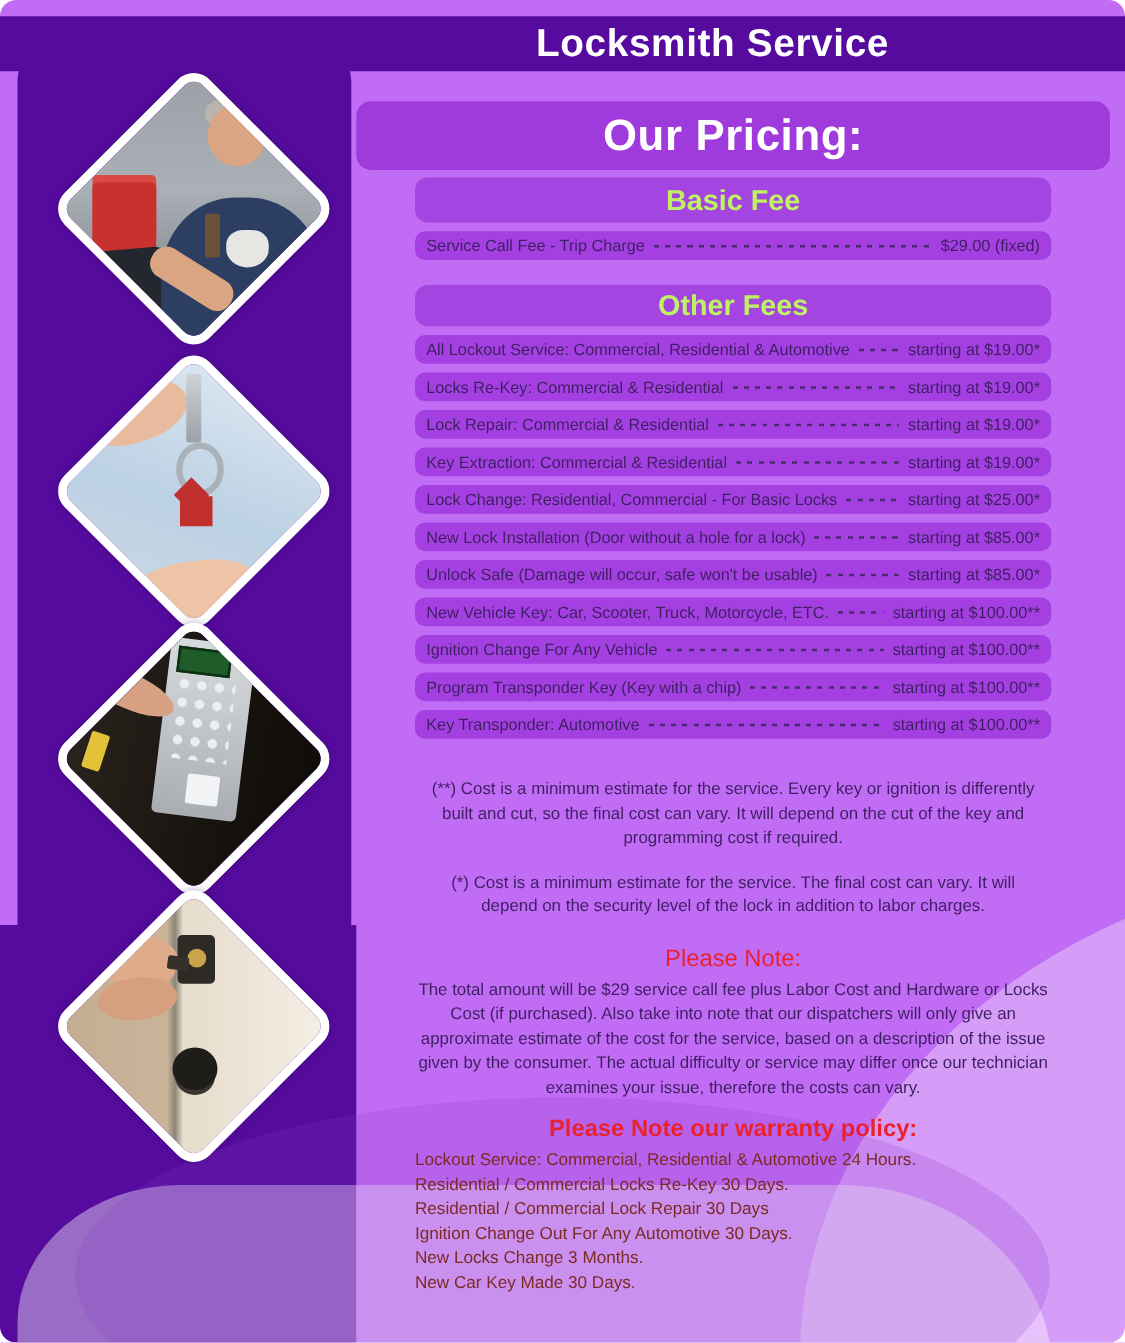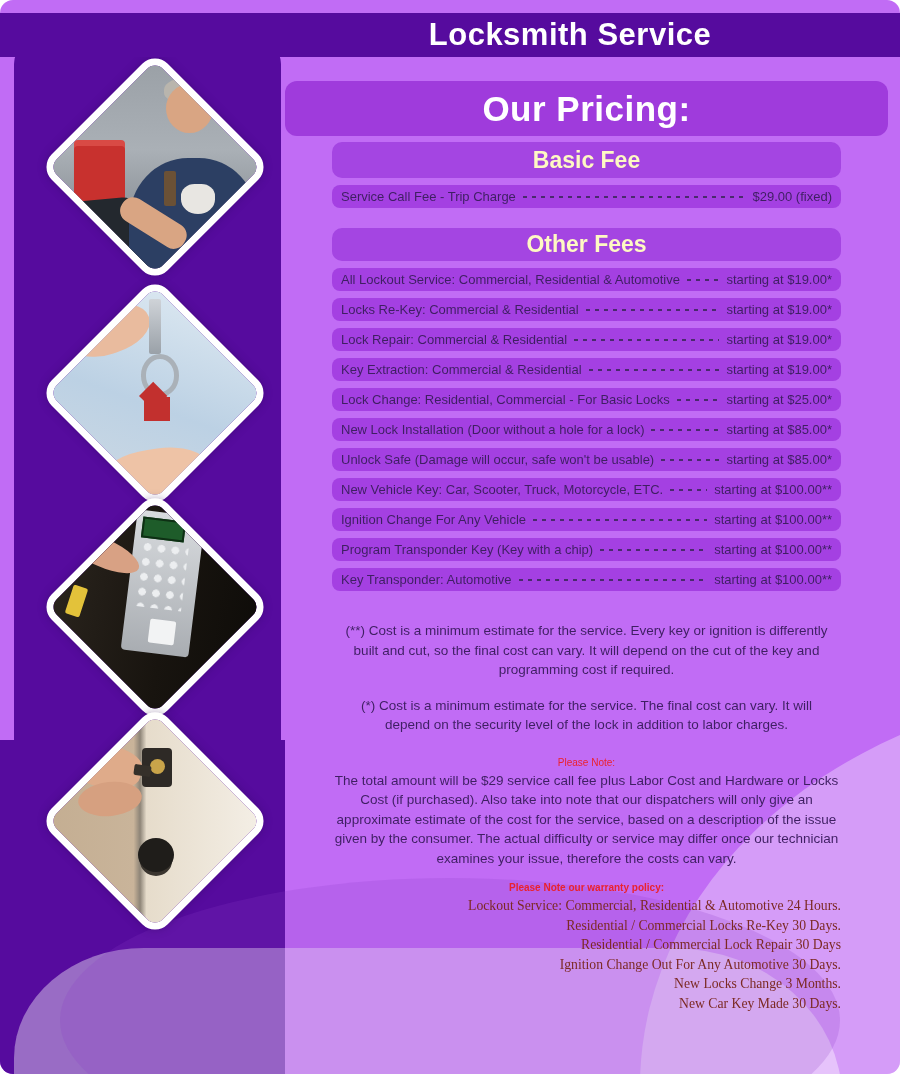--- a/index.html
+++ b/index.html
@@ -69,35 +69,35 @@
   .s4 .handA{left:6%;top:14%;width:38%;height:20%;background:#dfab8a;border-radius:50% 40% 50% 60%;transform:rotate(14deg);}
   .s4 .handB{left:14%;top:32%;width:30%;height:16%;background:#d6a080;border-radius:50%;transform:rotate(-6deg);}
   .s4 .key{left:40%;top:24%;width:8%;height:5%;background:#35302a;border-radius:2px;transform:rotate(8deg);}
 
   
   .content{position:absolute;left:285px;top:0;width:603px;z-index:3;}
   .pricing-banner{margin-top:81px;height:55px;background:var(--banner);border-radius:12px;
     text-align:center;line-height:55px;color:#fff;font-size:35px;font-weight:bold;letter-spacing:.5px;}
   .inner{padding:0 47px;}
   .section-box{margin-top:6px;height:36px;background:var(--box);border-radius:10px;
-    text-align:center;line-height:36px;color:#fef9c3;font-size:23px;font-weight:bold;}
+    text-align:center;line-height:36px;color:#bef264;font-size:23px;font-weight:bold;}
   .section-box.other{margin-top:20px;height:33px;line-height:33px;}
   .fee-row{display:flex;align-items:center;margin-top:7px;height:23px;background:var(--row);
     border-radius:8px;padding:0 9px;font-size:13px;color:var(--ink);text-align:right;}
   .fee-label{white-space:nowrap;}
   .dots{flex:1;margin:0 7px;height:2px;align-self:center;
     background:repeating-linear-gradient(90deg,#4a2a6e 0 4px,transparent 4px 9px);}
   .fee-price{white-space:nowrap;}
   .footnote{margin:16px 10px 0;text-align:center;color:var(--ink);font-size:13.5px;line-height:19.5px;}
   .footnote.second{margin-top:30px;}
-  .red-heading{margin:22px 0 0;text-align:center;color:var(--red);font-size:10px;}
+  .red-heading{margin:22px 0 0;text-align:center;color:var(--red);font-size:19px;}
   .note-body{margin:3px 0 0;text-align:center;color:var(--ink);font-size:13.5px;line-height:19.5px;}
   .warranty-title{margin-top:14px;font-weight:bold;}
   .warranty{margin-top:3px;}
-  .warranty-line{text-align:right;color:var(--maroon);font-size:13.7px;line-height:19.6px;font-family:Liberation Serif, serif;}
+  .warranty-line{text-align:left;color:var(--maroon);font-size:13.7px;line-height:19.6px;}
 </style>
 </head>
 <body>
 
 <div class="page">
 
   <div class="sidebar-panel"></div>
   <div class="dark-underlay"></div>
 
   <div class="blob blob-right"></div>

